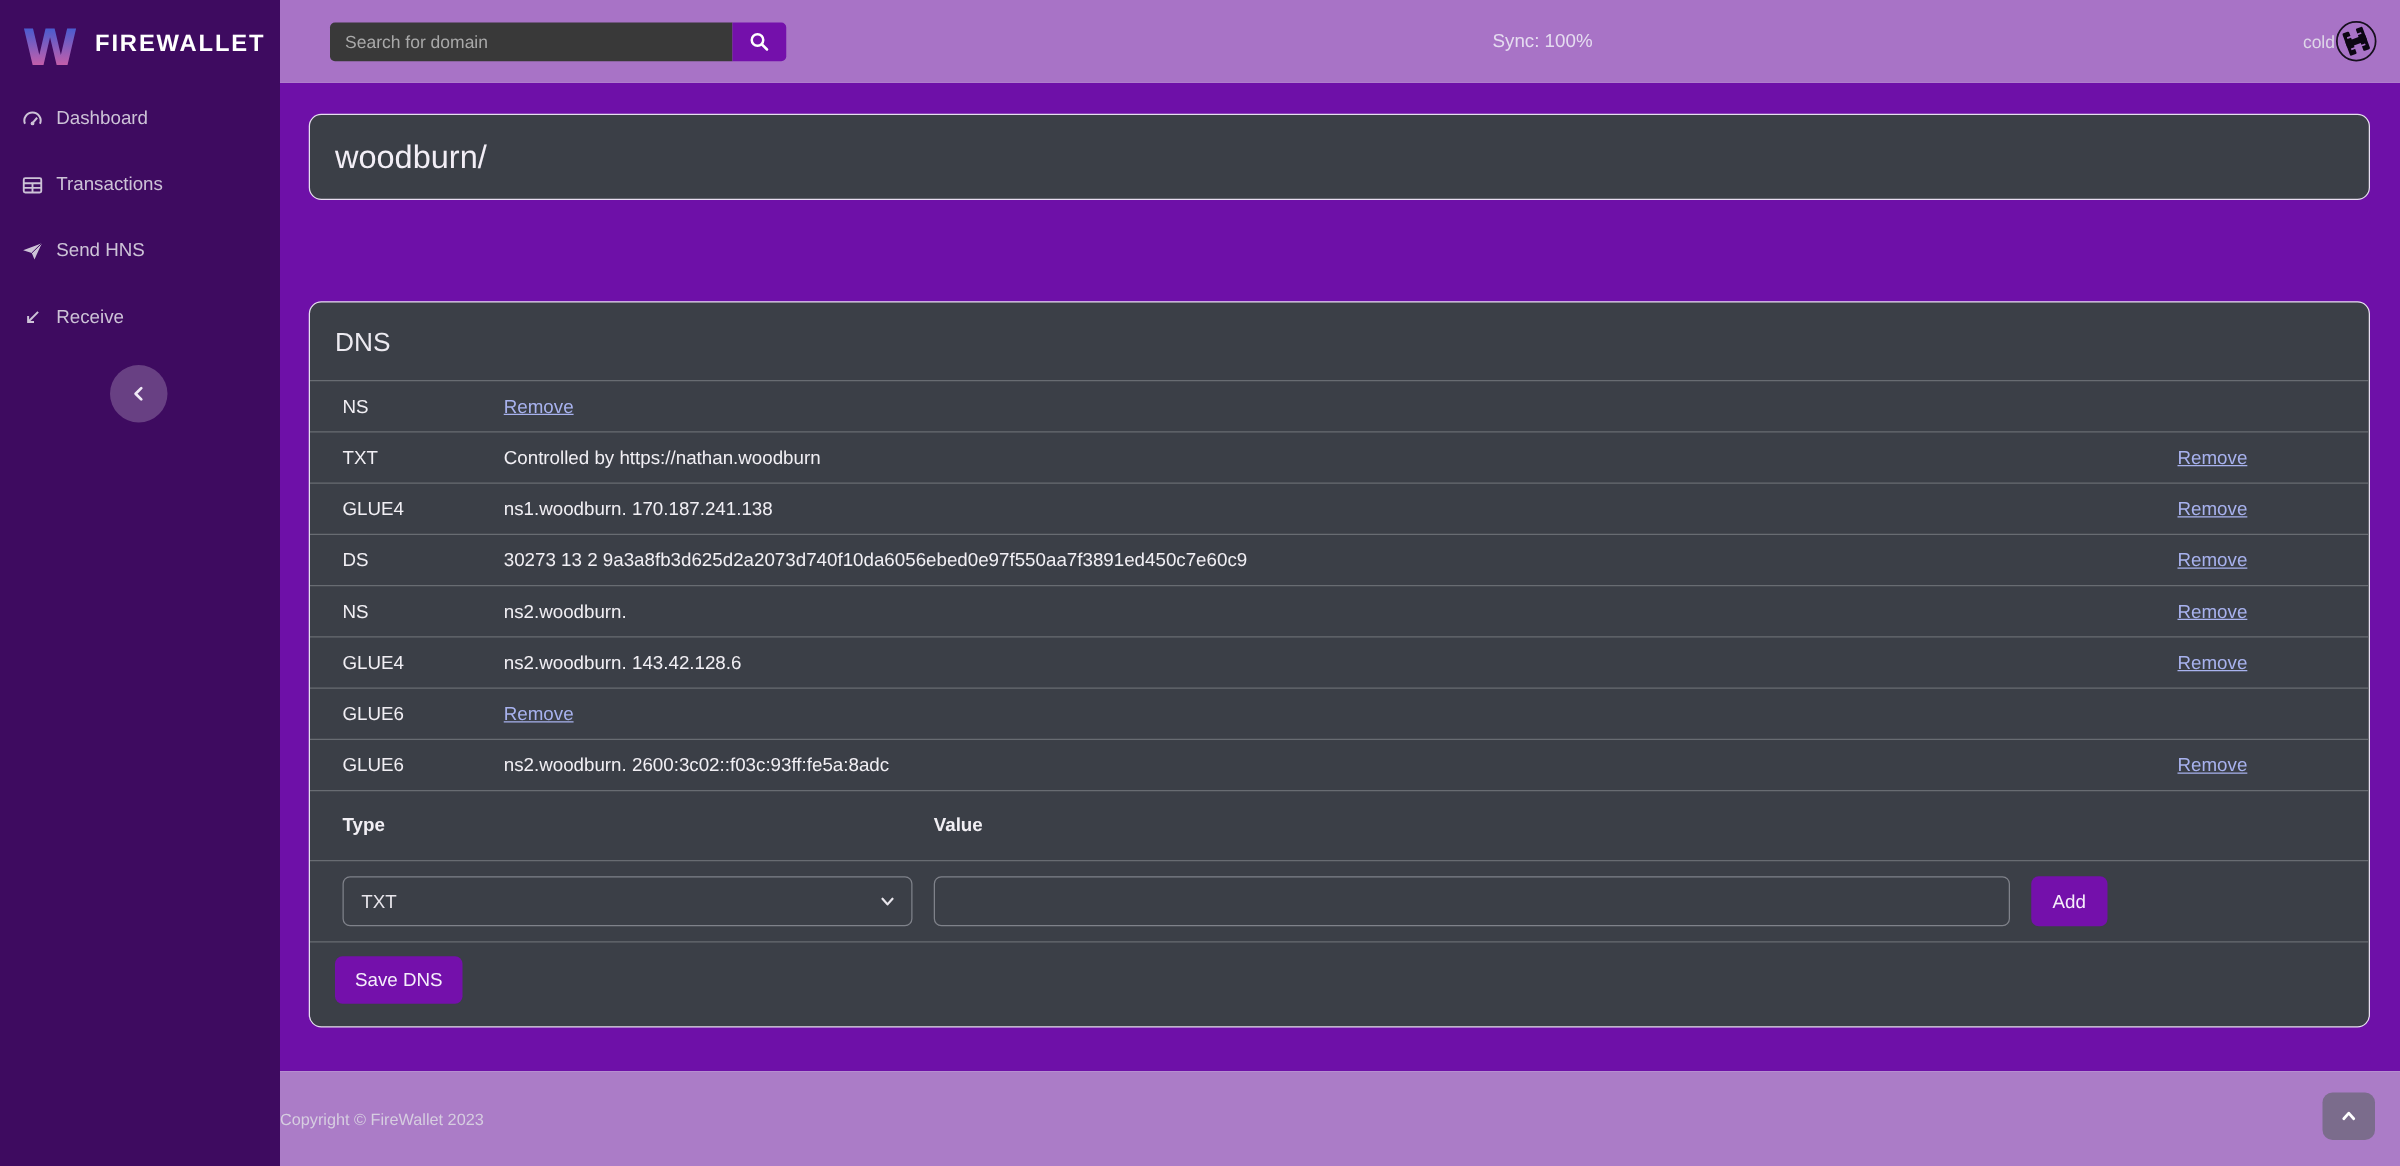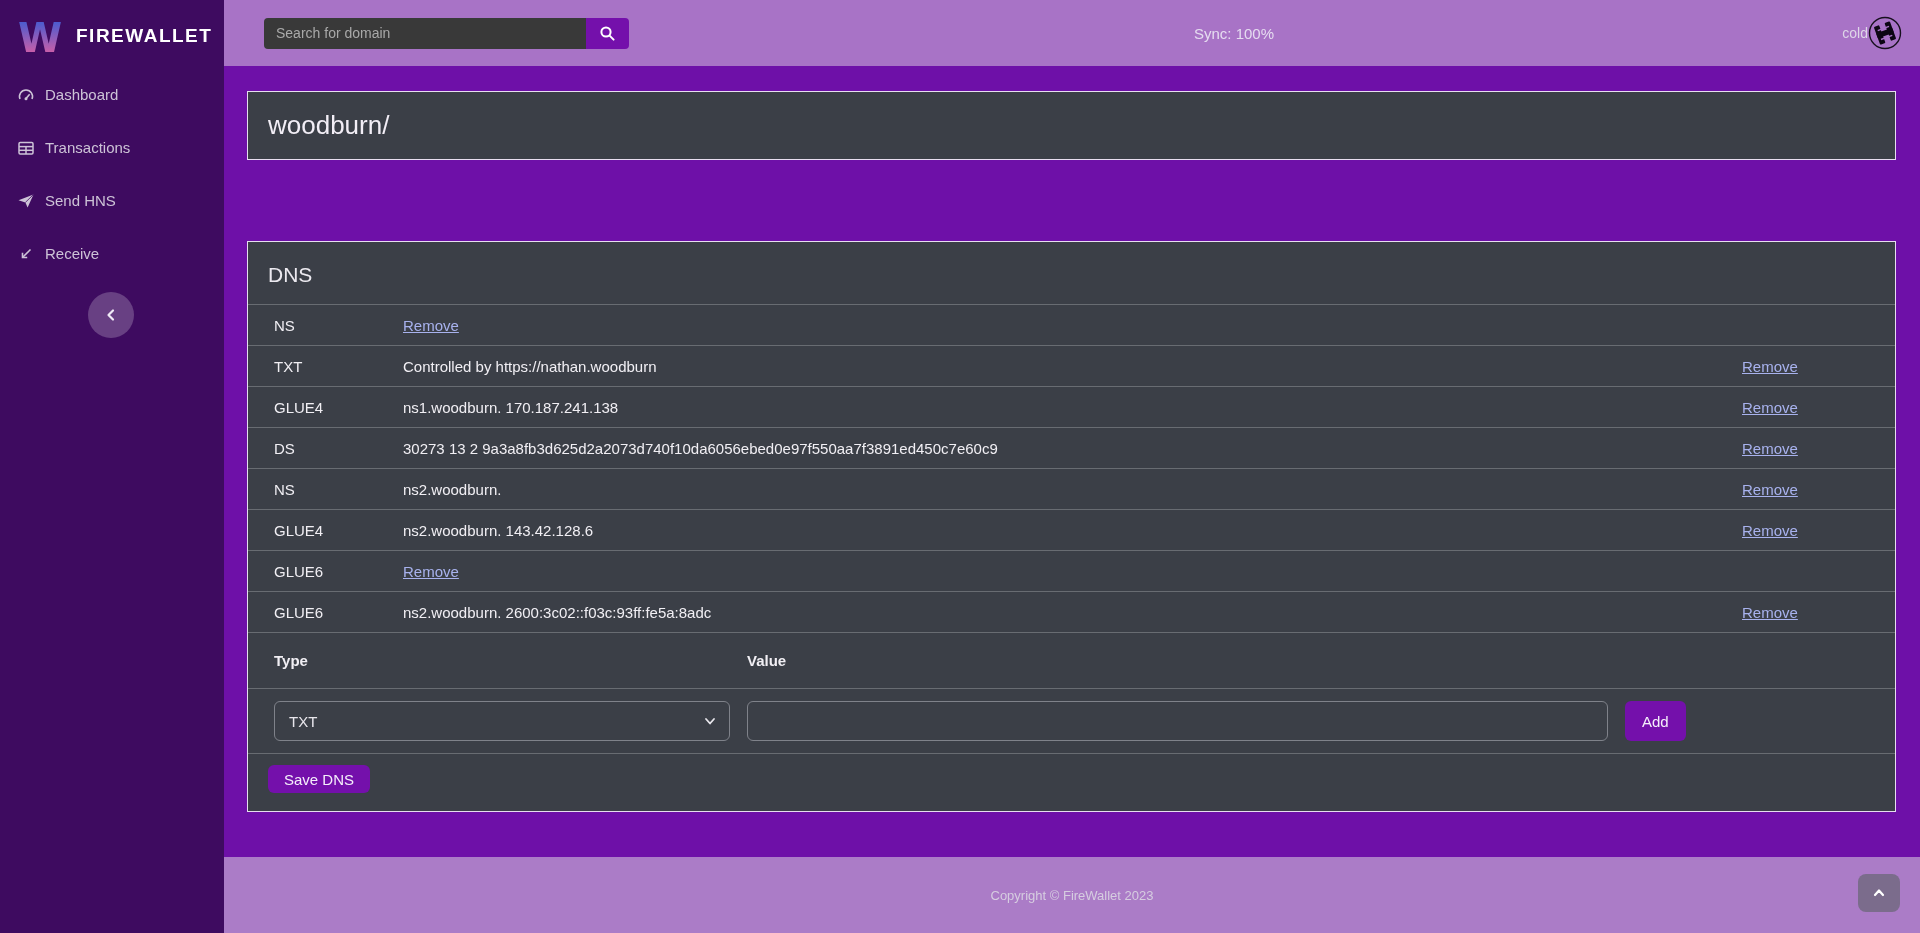--- a/index.html
+++ b/index.html
@@ -40,21 +40,21 @@
               background:var(--button-purple); cursor:pointer; display:flex;
               align-items:center; justify-content:center;}
   .sync{position:absolute; left:970px; top:50%; transform:translateY(-50%); color:#e5dcf0;}
   .wallet{position:absolute; right:18px; top:50%; transform:translateY(-50%);
           display:flex; align-items:center; }
   .wallet-name{color:#ded6e8; font-size:14px;}
 
   .content{flex:1; background:var(--content-bg); overflow:hidden;}
 
   
-  .card{background:var(--card-bg); border:1px solid var(--card-border); border-radius:0;
+  .card{background:var(--card-bg); border:1px solid var(--card-border); border-radius:10px;
         margin:0 24px 0 23px;}
   .domain-card{margin-top:25px; height:69px; display:flex; align-items:center; padding-left:20px;}
   .domain-title{font-size:26px; font-weight:normal; color:#f2eef6;}
 
   .dns-card{margin-top:81px;}
   .dns-title{font-size:21px; font-weight:normal; color:#eceaf0;
              padding:21px 20px 17px; border-bottom:1px solid var(--row-border);}
 
   .dns-row{display:grid; grid-template-columns:129px 1fr 133px; align-items:center;
            height:41px; padding:0 20px 0 26px; border-bottom:1px solid var(--row-border);}
@@ -72,25 +72,25 @@
                outline:none; cursor:pointer;}
   .type-select option{background:#3b3f47; color:#e8e6ec;}
   .select-wrap svg{position:absolute; right:13px; top:50%; transform:translateY(-50%); pointer-events:none;}
   .value-input{width:861px; height:40px; background:transparent; border:1px solid #7f828a;
                border-radius:6px; color:#f1eff4; padding:0 12px; font-size:15px;
                font-family:inherit; outline:none;}
   .btn{background:var(--button-purple); color:#f5eefb; border:none; border-radius:6px;
        font-size:15px; font-family:inherit; cursor:pointer;}
   .add-btn{height:40px; padding:0 17px;}
   .save-area{padding:11px 20px 18px;}
-  .save-btn{height:28px; padding:0 16px;}
+  .save-btn{height:38px; padding:0 16px;}
 
   
   .footer{position:relative; height:76px; flex:0 0 76px; background:var(--footer-bg);
-          display:flex; align-items:center; justify-content:center;}
+          display:flex; align-items:center; }
   .copyright{color:#d6cde0; font-size:13px;}
   .scroll-top-btn{position:absolute; right:20px; bottom:21px; width:42px; height:38px;
                   border:none; border-radius:8px; background:#7b6c8c; cursor:pointer;
                   display:flex; align-items:center; justify-content:center;}
 </style>
 </head>
 <body>
 
 <div class="app">
 

